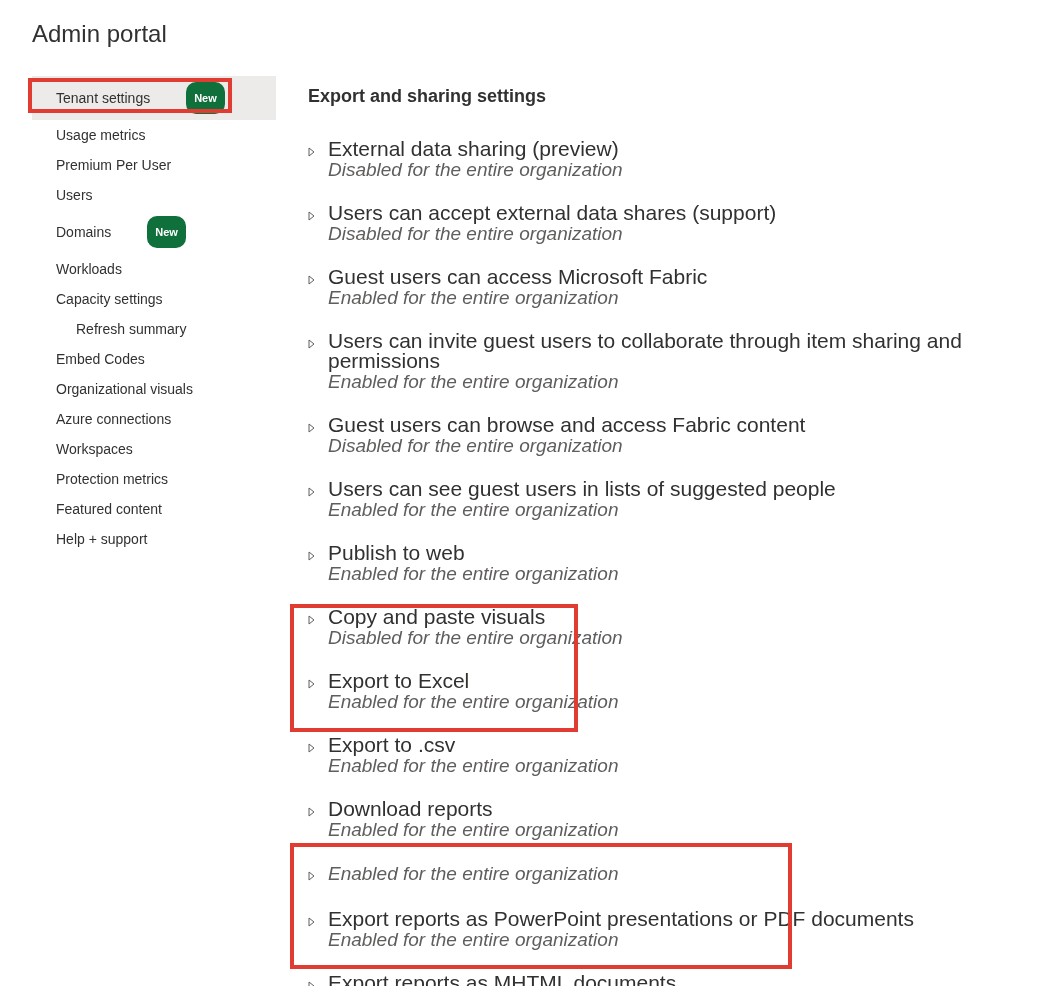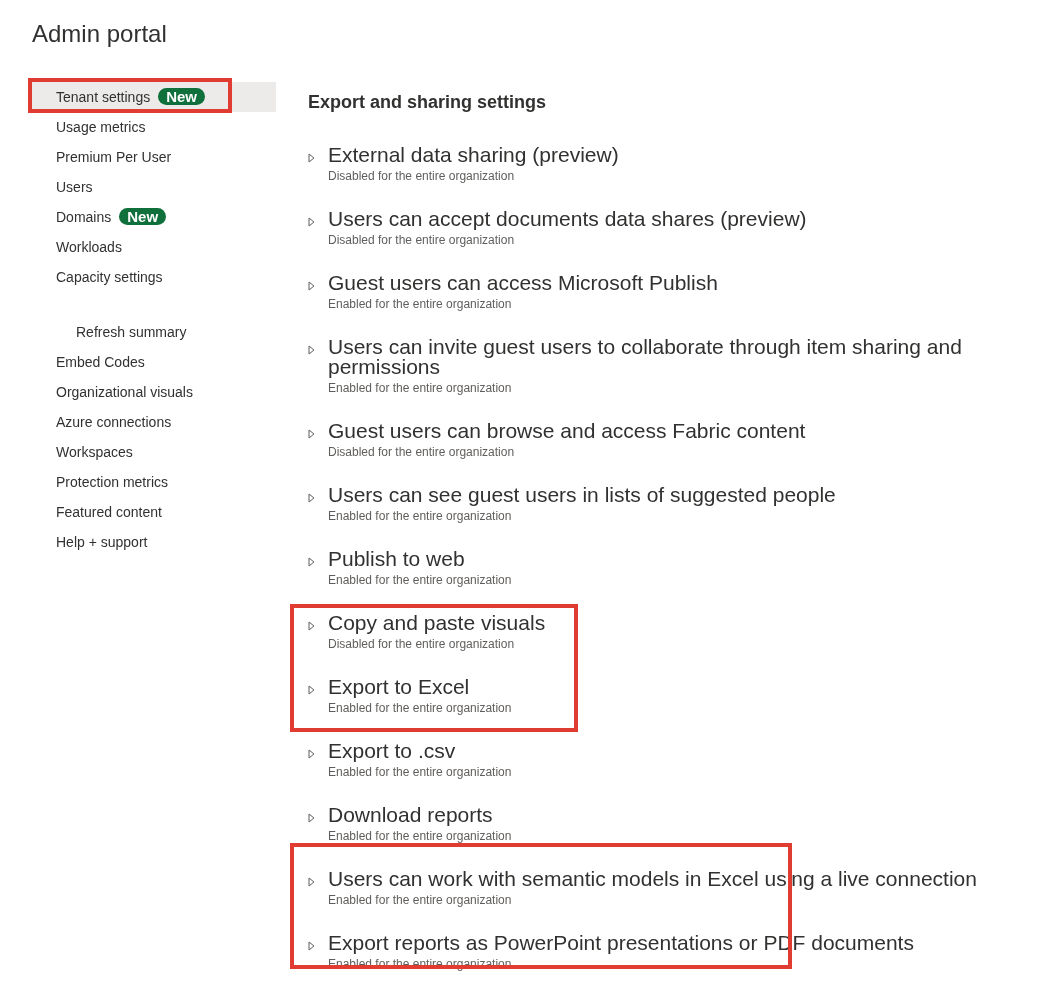--- a/index.html
+++ b/index.html
@@ -15,55 +15,56 @@
       height: 986px;
       overflow: hidden;
     }
     .page {
       padding: 20px 0 0 32px;
     }
     .page-title {
       font-size: 24px;
       font-weight: 400;
       color: #323130;
-      margin-bottom: 30px;
+      margin-bottom: 24px;
     }
     .layout {
       display: flex;
     }
     .sidebar {
       width: 244px;
       flex-shrink: 0;
       padding-top: 4px;
     }
     .sidebar-item {
       display: flex;
+      align-items: center;
       padding: 6px 10px 6px 24px;
       font-size: 14px;
       color: #323130;
       cursor: pointer;
       line-height: 18px;
+      gap: 28px;
     }
     .sidebar-item.selected {
       background: #edebe9;
       font-weight: 400;
     }
     .sidebar-item.indent {
       padding-left: 44px;
-      margin-top: 25px;
     }
     .badge {
       display: inline-flex;
       align-items: center;
       justify-content: center;
       background: #0f703b;
       color: #fff;
-      font-size: 15px;
+      font-size: 11px;
       border-radius: 10px;
-      padding: 1px 8px;
+      padding: 16px 8px;
       height: 17px;
       margin-left: 8px;
       font-weight: 600;
     }
     .main {
       flex: 1;
       padding: 14px 20px 0 32px;
     }
     .section-title {
       font-size: 18px;
@@ -87,21 +88,22 @@
     }
     .setting-text {
       flex: 1;
     }
     .setting-label {
       font-size: 21px;
       color: #323130;
       line-height: 20px;
     }
     .setting-status {
-      font-size: 12px;
+      font-size: 19px;
+      font-style: italic;
       color: #605e5c;
       line-height: 18px;
       margin-top: 2px;
     }
     .highlight-box {
       border: 4px solid #e03c31;
       position: absolute;
       pointer-events: none;
     }
     .highlight-sidebar {
@@ -193,30 +195,30 @@
             <div class="setting-text">
               <div class="setting-label">External data sharing (preview)</div>
               <div class="setting-status">Disabled for the entire organization</div>
             </div>
           </div>
           <div class="setting-item">
             <div class="expand-icon"><svg viewBox="0 0 8 10">
                 <path d="M1 1 L6 5 L1 9 Z" fill="none" stroke="#605e5c" stroke-width="1"></path>
               </svg></div>
             <div class="setting-text">
-              <div class="setting-label">Users can accept documents data shares (preview)</div>
+              <div class="setting-label">Users can accept external data shares (support)</div>
               <div class="setting-status">Disabled for the entire organization</div>
             </div>
           </div>
           <div class="setting-item">
             <div class="expand-icon"><svg viewBox="0 0 8 10">
                 <path d="M1 1 L6 5 L1 9 Z" fill="none" stroke="#605e5c" stroke-width="1"></path>
               </svg></div>
             <div class="setting-text">
-              <div class="setting-label">Guest users can access Microsoft Publish</div>
+              <div class="setting-label">Guest users can access Microsoft Fabric</div>
               <div class="setting-status">Enabled for the entire organization</div>
             </div>
           </div>
           <div class="setting-item">
             <div class="expand-icon"><svg viewBox="0 0 8 10">
                 <path d="M1 1 L6 5 L1 9 Z" fill="none" stroke="#605e5c" stroke-width="1"></path>
               </svg></div>
             <div class="setting-text">
               <div class="setting-label">Users can invite guest users to collaborate through item sharing and permissions</div>
               <div class="setting-status">Enabled for the entire organization</div>
@@ -283,21 +285,20 @@
             <div class="setting-text">
               <div class="setting-label">Download reports</div>
               <div class="setting-status">Enabled for the entire organization</div>
             </div>
           </div>
           <div class="setting-item">
             <div class="expand-icon"><svg viewBox="0 0 8 10">
                 <path d="M1 1 L6 5 L1 9 Z" fill="none" stroke="#605e5c" stroke-width="1"></path>
               </svg></div>
             <div class="setting-text">
-              <div class="setting-label">Users can work with semantic models in Excel using a live connection</div>
               <div class="setting-status">Enabled for the entire organization</div>
             </div>
           </div>
           <div class="setting-item">
             <div class="expand-icon"><svg viewBox="0 0 8 10">
                 <path d="M1 1 L6 5 L1 9 Z" fill="none" stroke="#605e5c" stroke-width="1"></path>
               </svg></div>
             <div class="setting-text">
               <div class="setting-label">Export reports as PowerPoint presentations or PDF documents</div>
               <div class="setting-status">Enabled for the entire organization</div>

